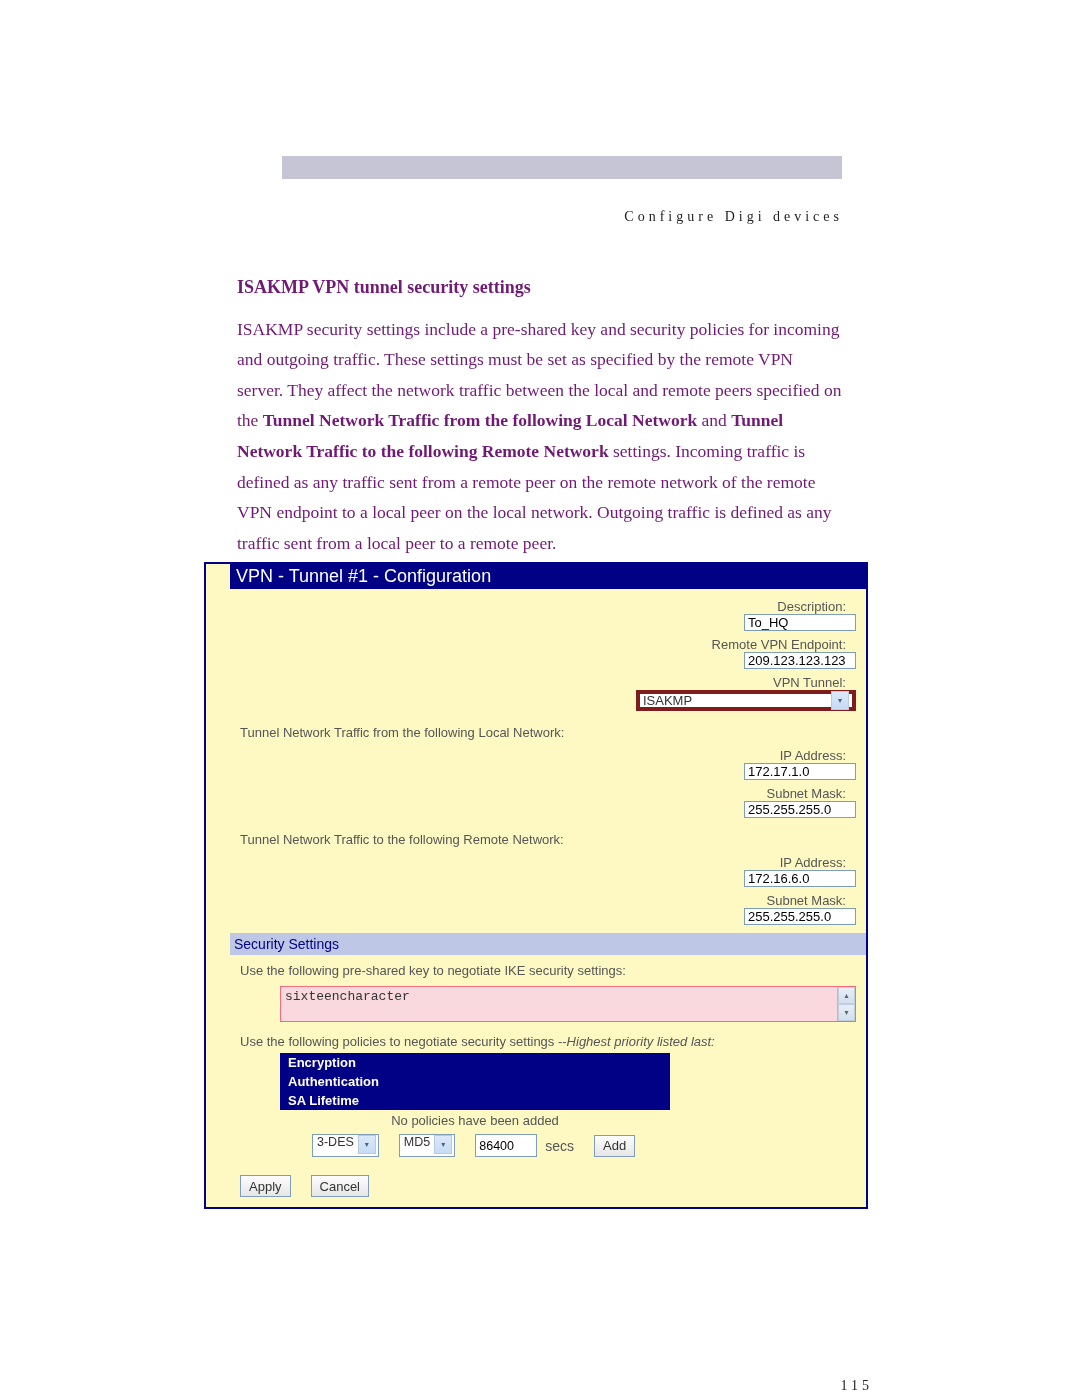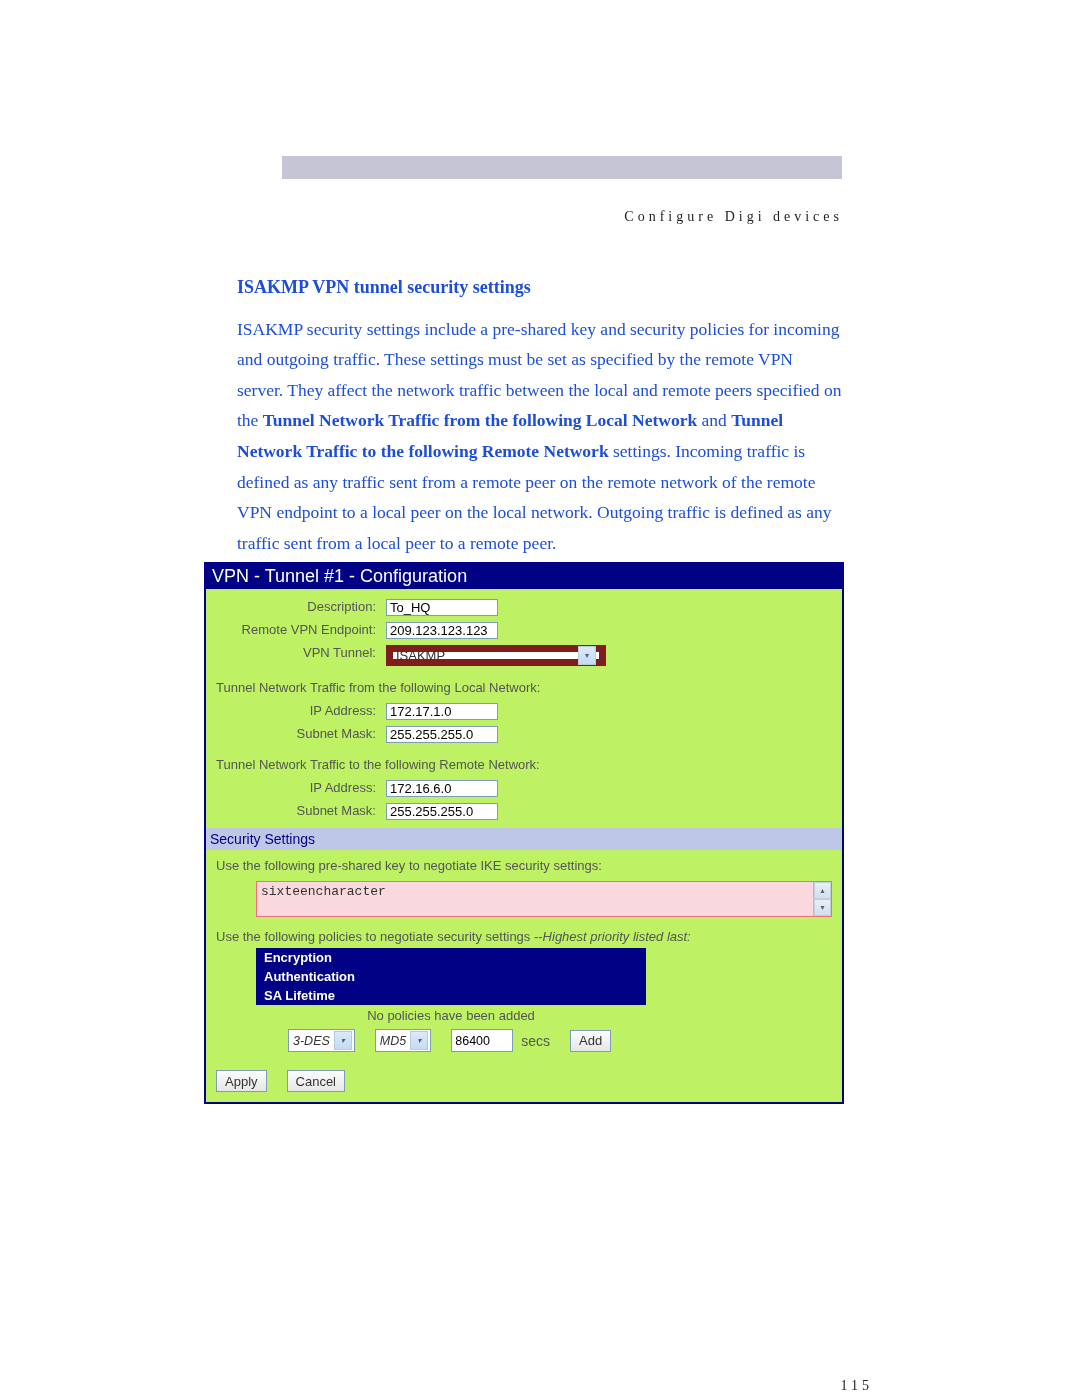--- a/index.html
+++ b/index.html
@@ -36,75 +36,77 @@
     font-family: "Times New Roman", Times, serif;
   }
   .body-text {
     position: absolute;
     left: 237px;
     top: 272px;
     width: 605px;
     font-family: "Times New Roman", Times, serif;
     font-size: 17.5px;
     line-height: 1.75;
-    color: #1d4ed8;
+    color: #701a75;
   }
   .body-text h4 {
     font-family: "Times New Roman", Times, serif;
     font-size: 18px;
     font-weight: bold;
     margin: 0 0 10px 0;
   }
   .body-text b {
     font-weight: bold;
   }
 
   
   .panel {
     position: absolute;
     left: 204px;
     top: 562px;
     width: 636px;
     border: 2px solid #010185;
     font-family: Verdana, Geneva, sans-serif;
     font-size: 13px;
-    background: #bef264;
+    background: #fef9c3;
+    padding-left: 24px;
   }
   .panel-header {
     background: #010185;
     color: #fff;
     padding: 2px 6px;
     font-size: 18px;
   }
   .panel-body {
     padding: 10px 10px 8px 10px;
   }
   .form-row {
     display: flex;
-    align-items: flex-start;
+    align-items: flex-end;
     margin-bottom: 6px;
+    flex-direction: column;
   }
   .form-label {
     width: 160px;
     text-align: right;
     padding-right: 10px;
     color: #555;
   }
   .text-input {
     border: 1px solid #7e9db9;
     font-family: Verdana, Geneva, sans-serif;
     font-size: 13px;
     padding: 1px 3px;
     height: 17px;
     box-sizing: border-box;
     width: 112px;
     background: #fff;
   }
   .select-box {
-    border: 7px solid #7f1d1d;
+    border: 4px solid #7f1d1d;
     font-size: 13px;
     padding: 0 3px;
     height: 21px;
     box-sizing: border-box;
     width: 220px;
     display: flex;
     align-items: center;
     justify-content: space-between;
     background: #fff;
   }
@@ -195,24 +197,23 @@
     display: flex;
     align-items: center;
     gap: 20px;
     margin: 3px 0 0 32px;
   }
   .mini-select {
     border: 1px solid #7e9db9;
     font-size: 12.5px;
     height: 21px;
     display: inline-flex;
-    align-items: center;
+    align-items: flex-start;
     padding: 0 2px 0 4px;
     background: #fff;
-    font-style: italic;
   }
   .mini-select .select-arrow { margin-left: 4px; }
   .num-input {
     border: 1px solid #7e9db9;
     font-size: 12.5px;
     height: 19px;
     width: 54px;
     padding: 1px 3px;
     background: #fff;
   }

